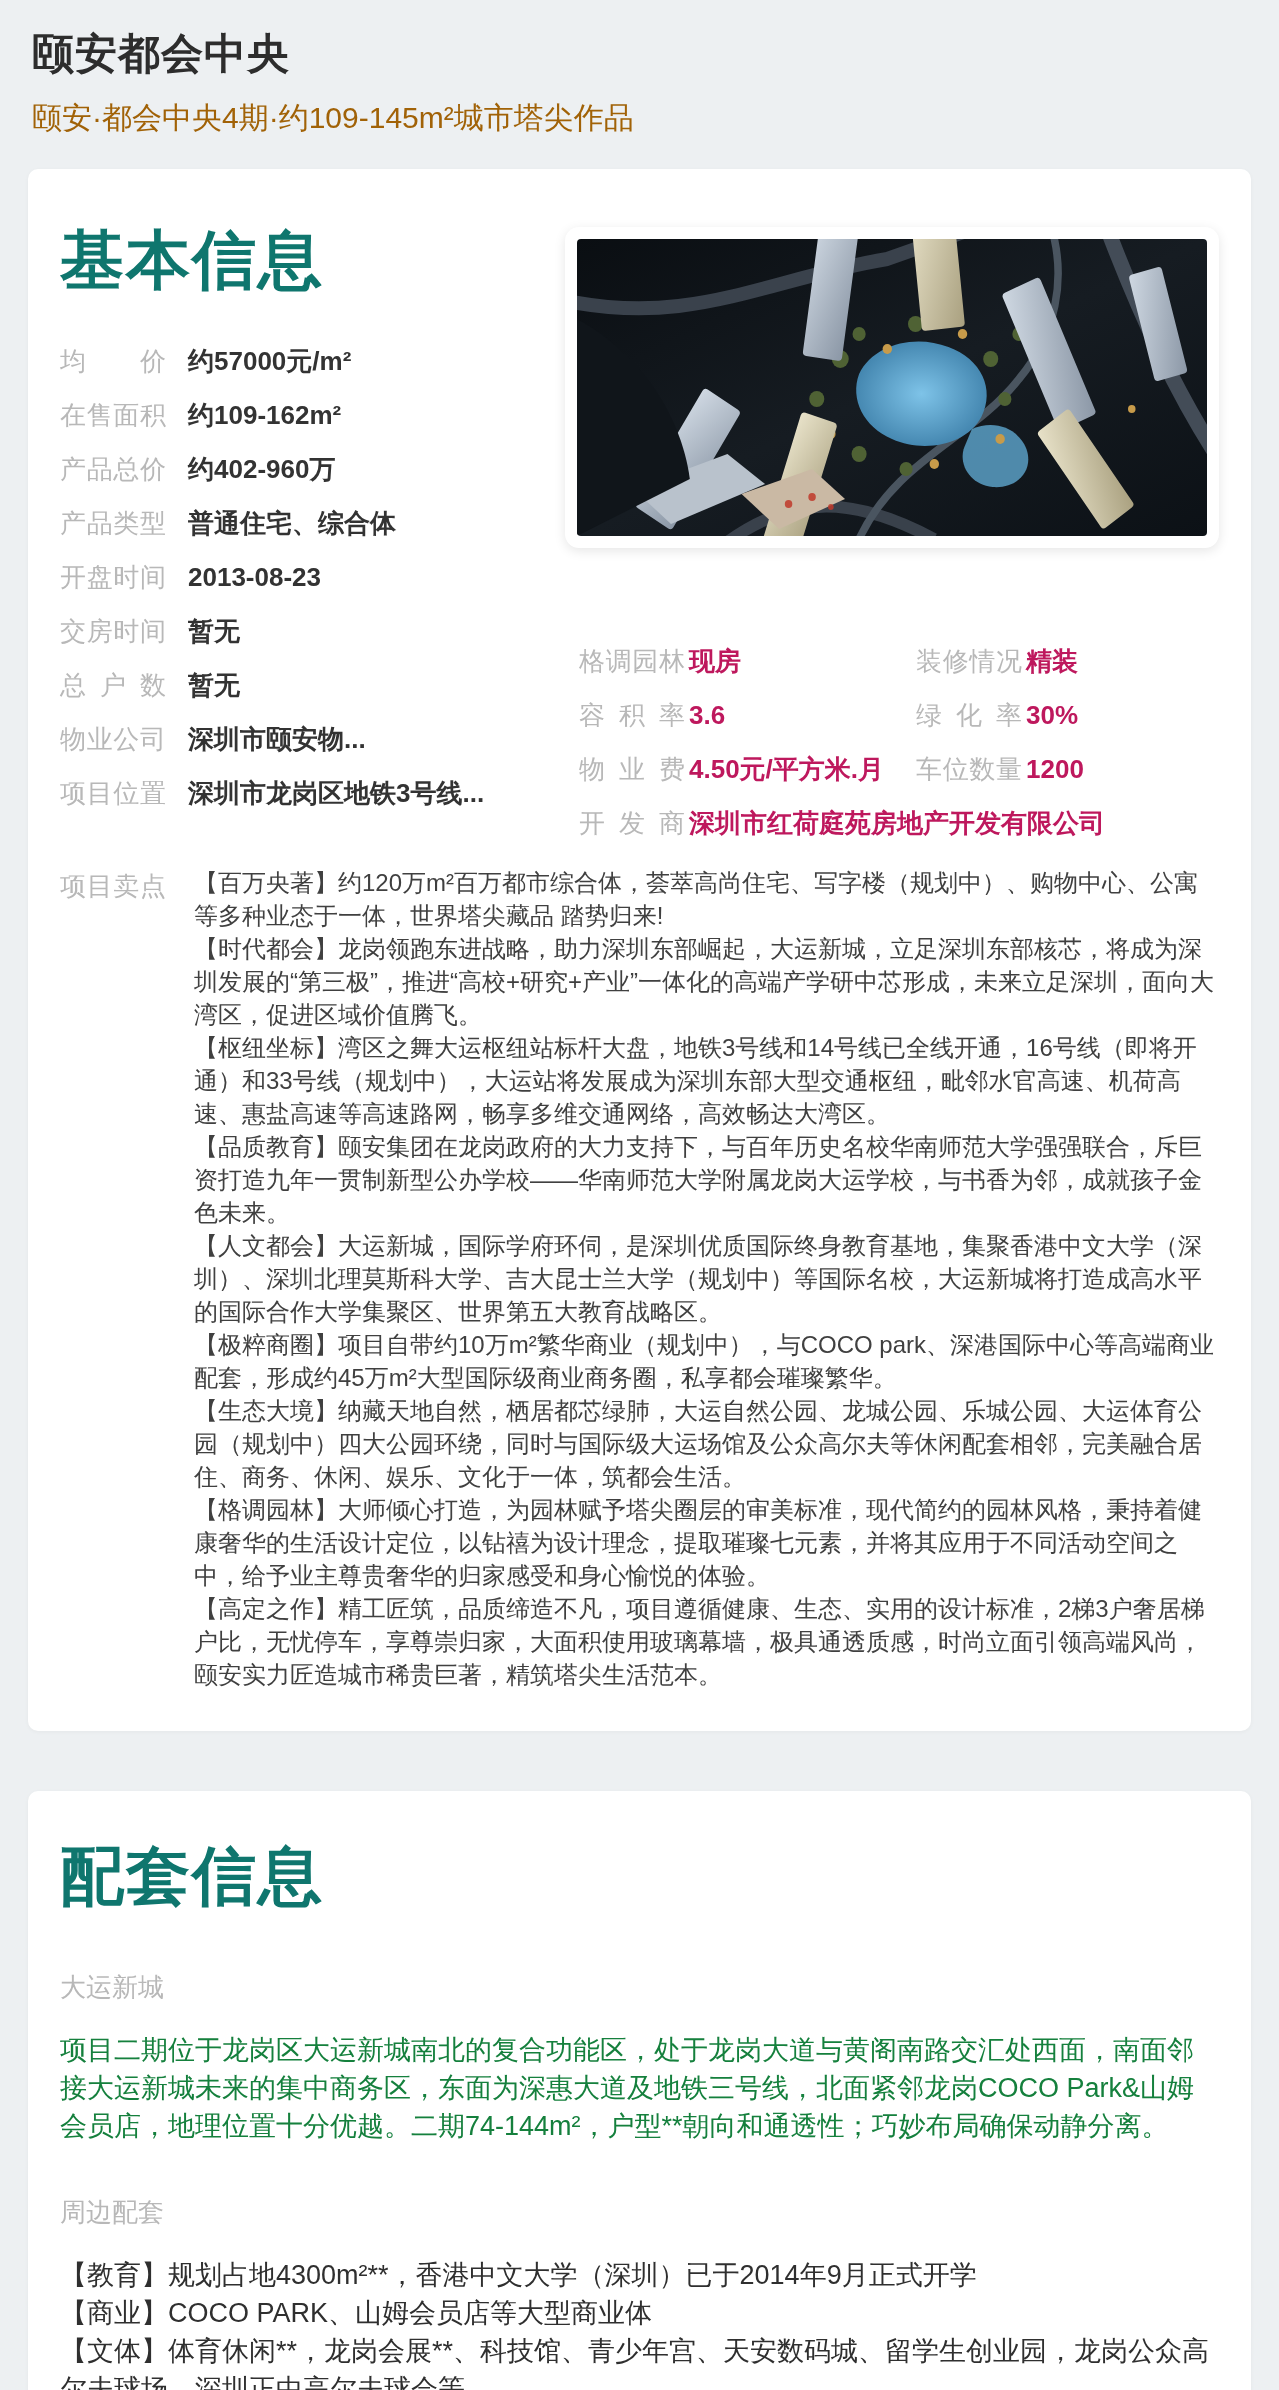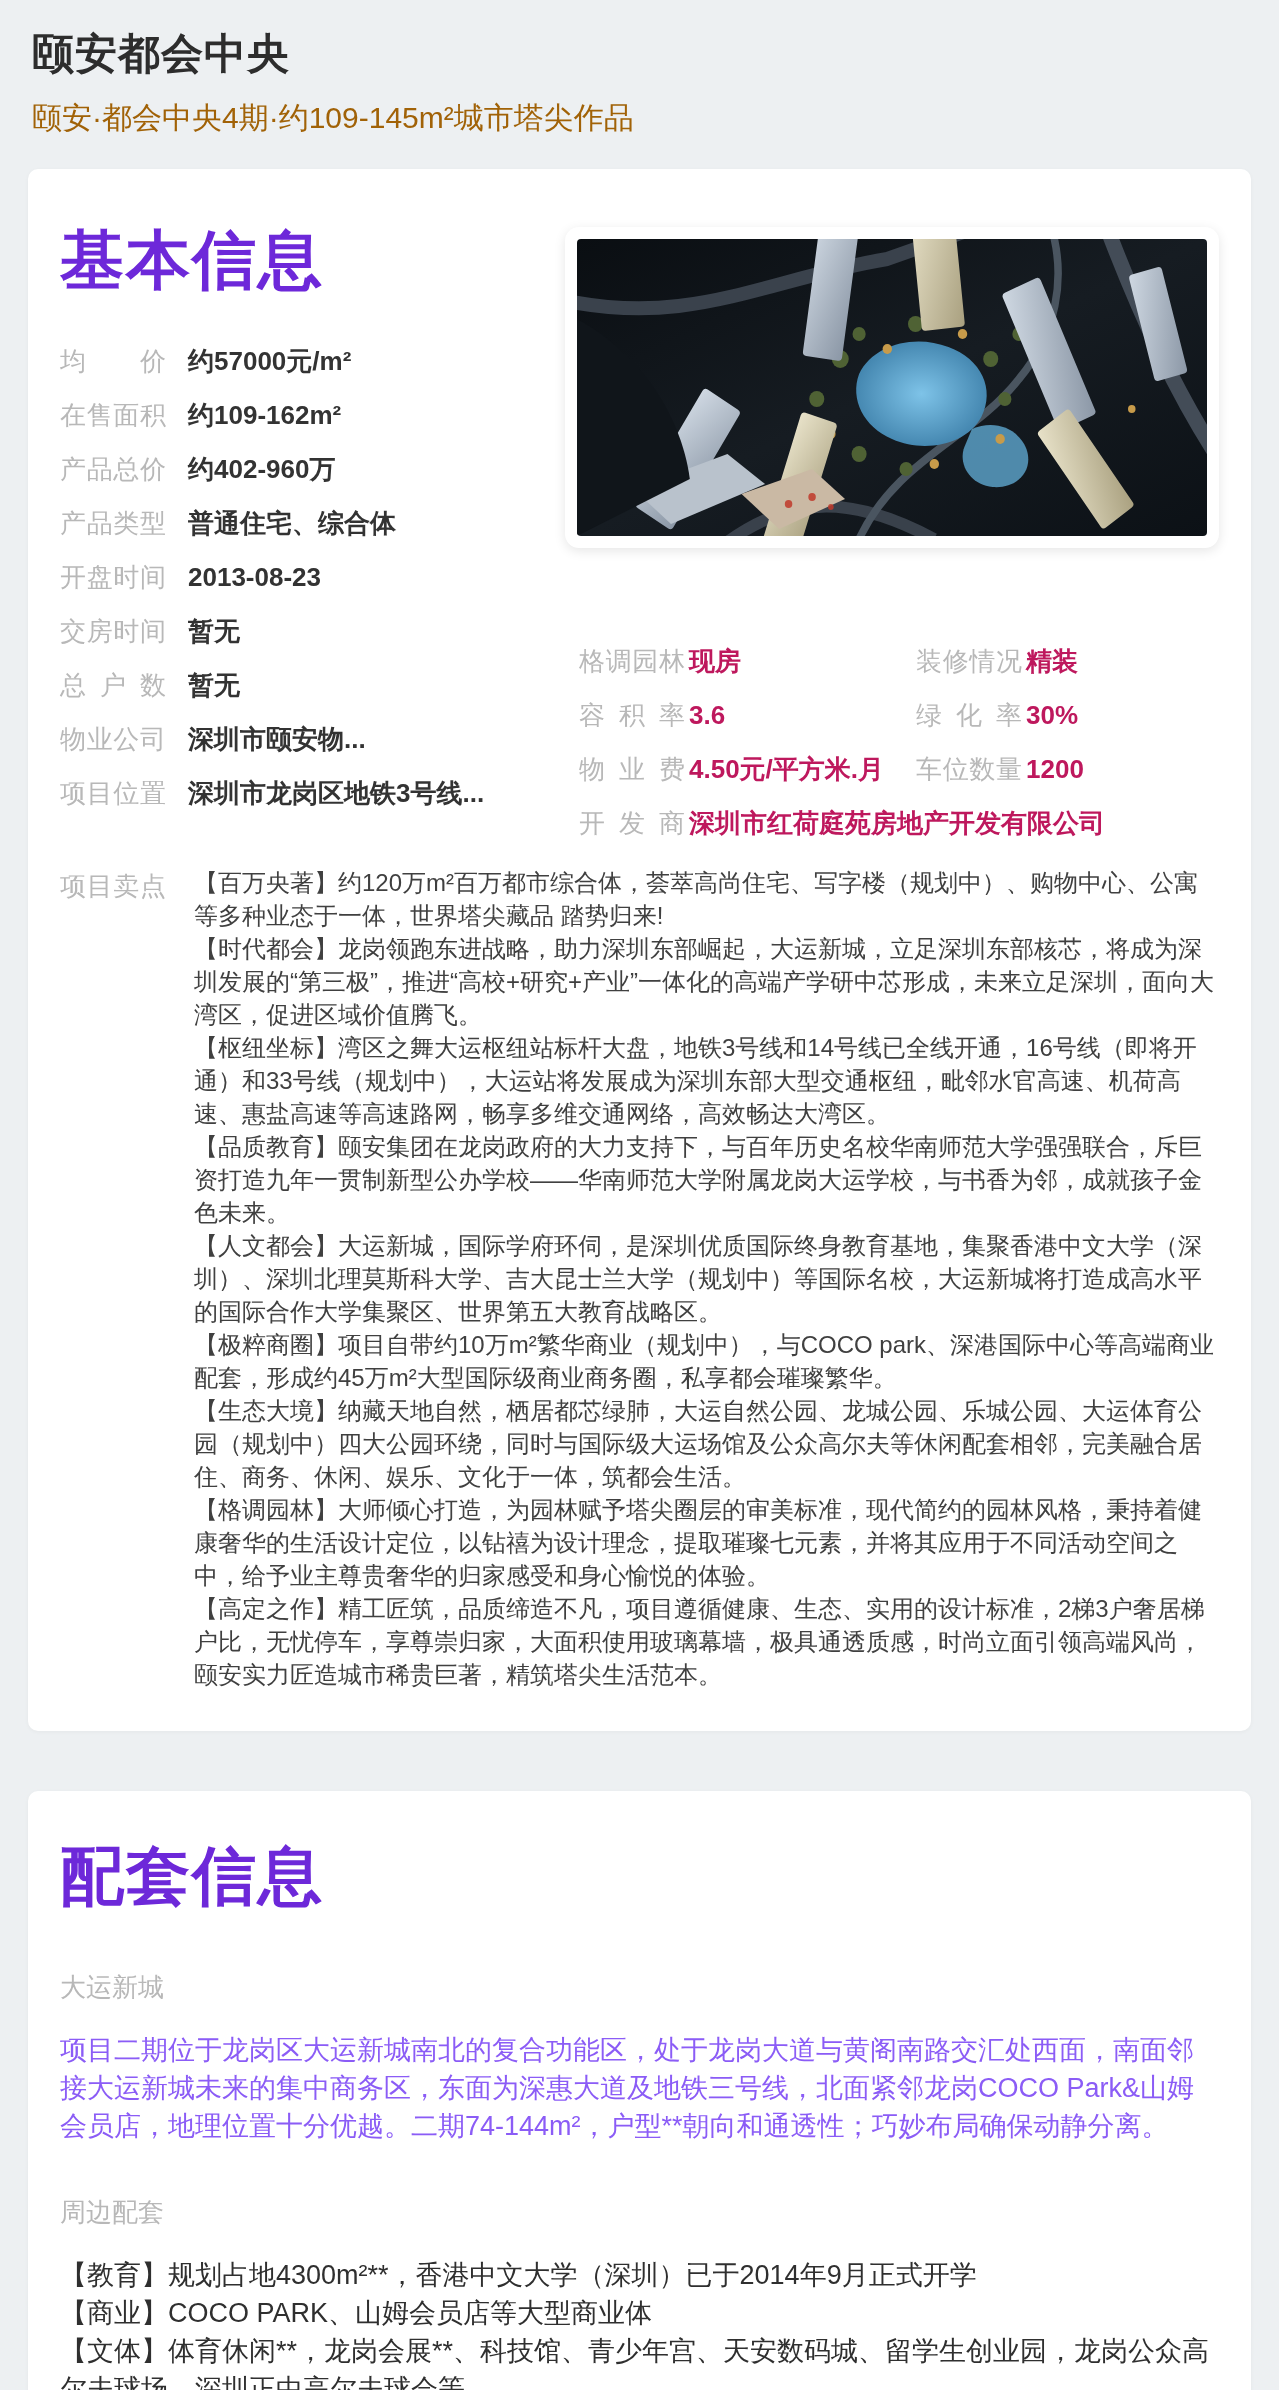--- a/index.html
+++ b/index.html
@@ -16,21 +16,21 @@
   .page-header { padding:26px 4px 0 4px; }
   .page-title { font-size:42px; font-weight:700; color:#2d2d2d; letter-spacing:1px; }
   .page-subtitle { margin-top:16px; font-size:30px; color:#a16207; }
 
   
   .card {
     background:#ffffff; border-radius:10px;
     box-shadow:0 1px 4px rgba(0,0,0,0.04);
     margin-top:30px; padding:42px 32px 40px 32px;
   }
-  .section-title { font-size:64px; font-weight:700; color:#6d28d9; letter-spacing:2px; }
+  .section-title { font-size:64px; font-weight:700; color:#0f766e; letter-spacing:2px; }
 
   
   .bi-top { display:flex; }
   .bi-left { width:505px; flex:none; }
   .bi-left .section-title { margin-top:6px; }
   .bi-rows { margin-top:30px; }
   .frow { display:flex; align-items:center; height:54px; font-size:26px; }
   .flabel {
     flex:none; width:106px; margin-right:22px;
     color:#b8b8b8; text-align:justify; text-align-last:justify;
@@ -54,21 +54,21 @@
   
   .sp-row { display:flex; margin-top:16px; }
   .sp-label { flex:none; width:106px; margin-right:28px; color:#b8b8b8; font-size:26px; padding-top:3px;
               text-align:justify; text-align-last:justify; }
   .sp-text { flex:1; min-width:0; }
   .sp-text p { font-size:24px; line-height:33px; color:#404040; }
 
   
   .amenities { margin-top:60px; padding-bottom:80px; }
   .sub-label { margin-top:50px; font-size:26px; color:#b8b8b8; }
-  .body-text { margin-top:26px; font-size:27px; line-height:38px; color:#8b5cf6; }
+  .body-text { margin-top:26px; font-size:27px; line-height:38px; color:#15803d; }
   .item-list p { font-size:27px; line-height:38px; color:#2f2f2f; }
   .item-list { margin-top:26px; }
 </style>
 </head>
 <body>
 
 <div class="page">
 
   <div class="page-header">
     <div class="page-title">颐安都会中央</div>

